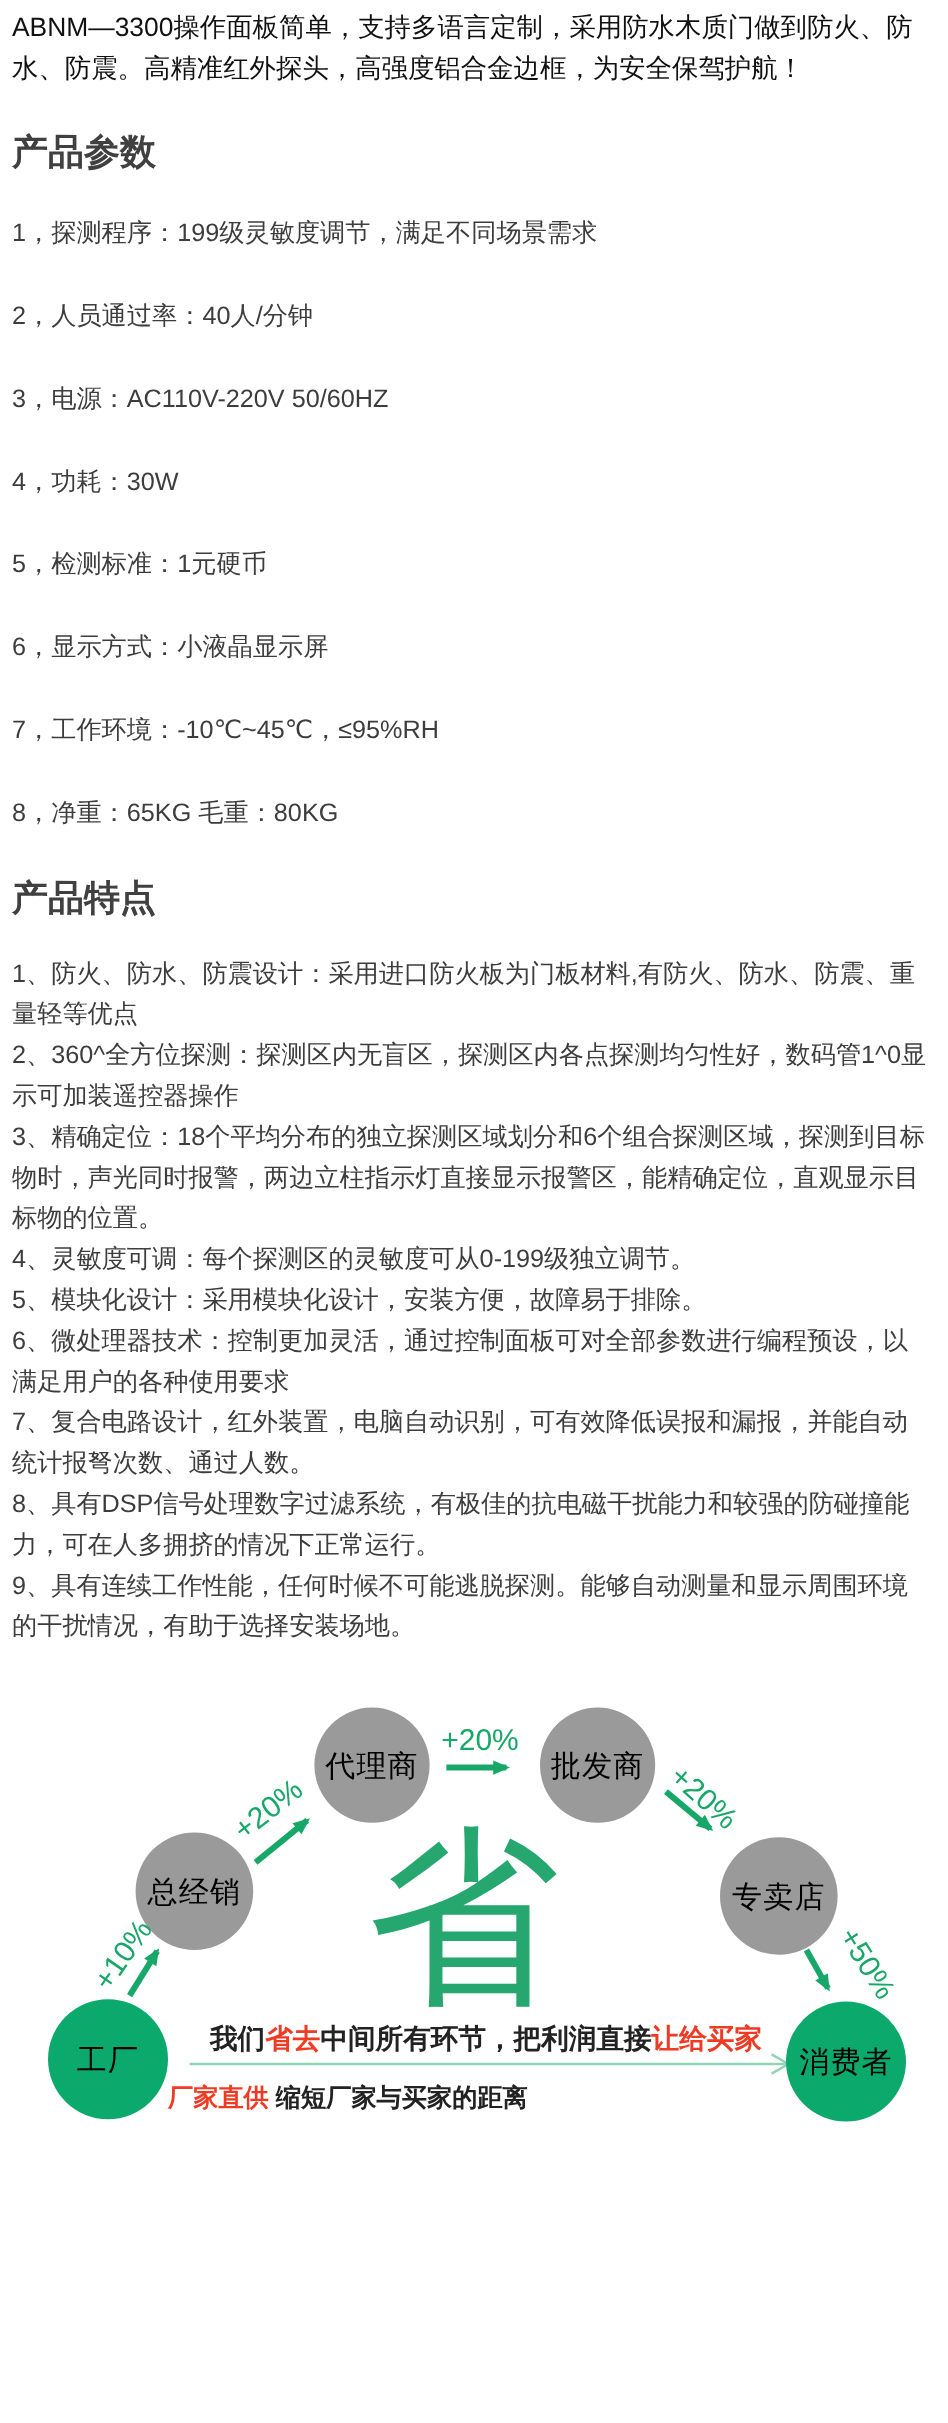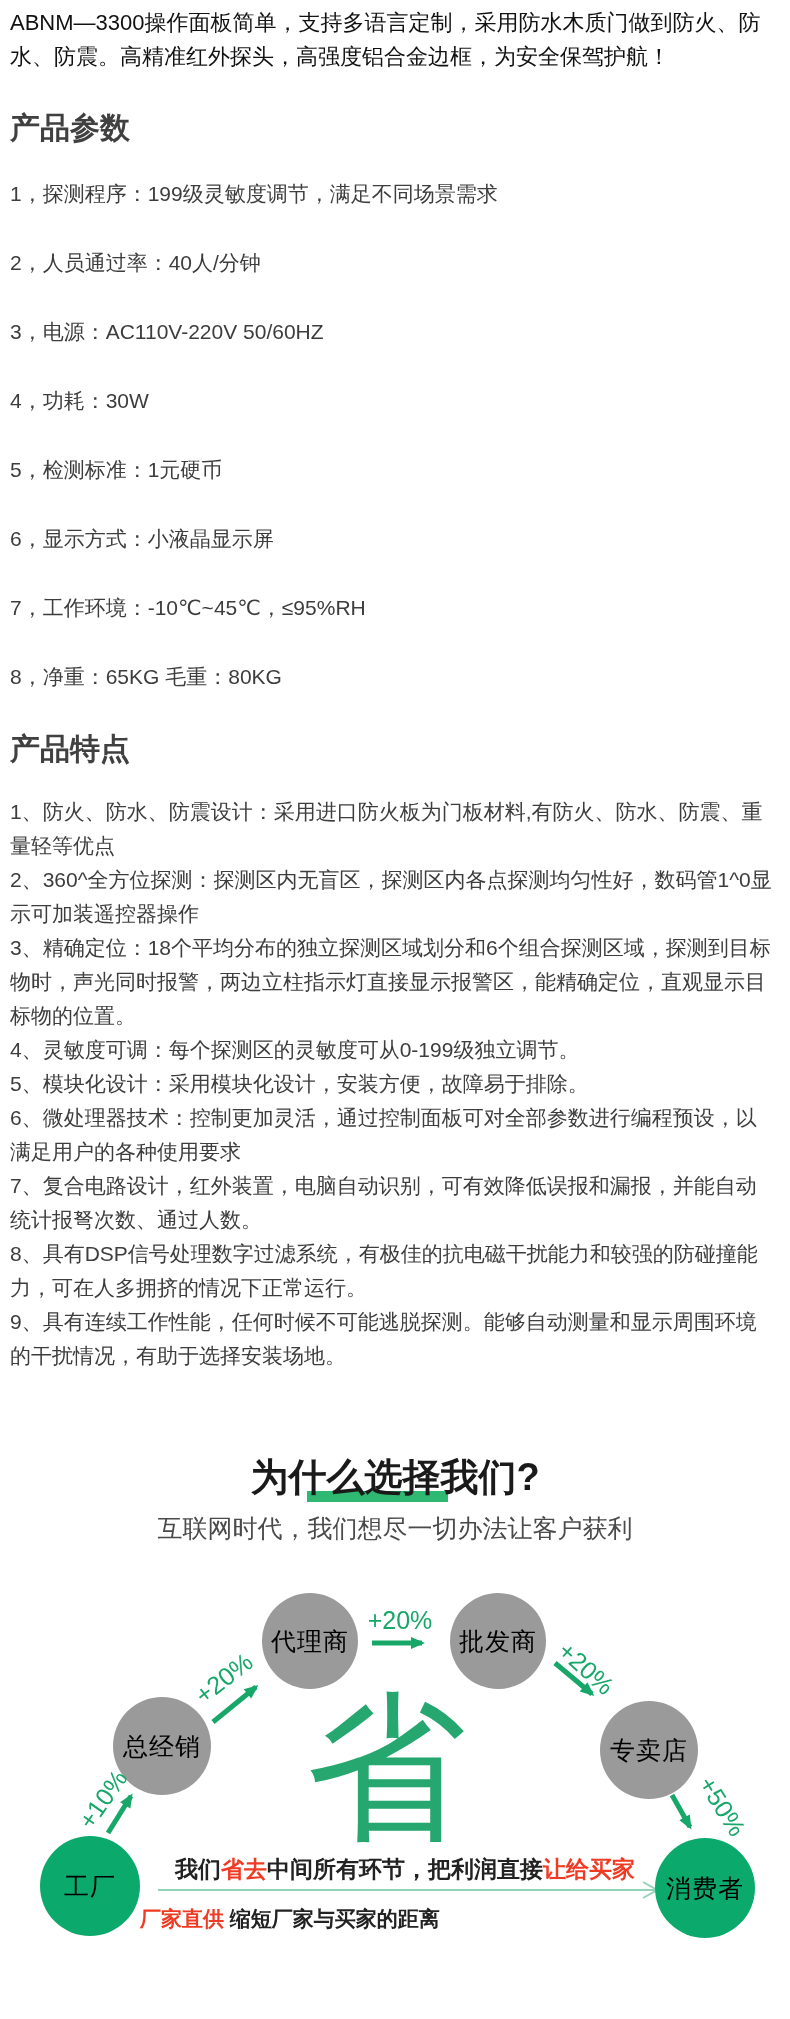--- a/index.html
+++ b/index.html
@@ -80,27 +80,20 @@
     <p>2、360^全方位探测：探测区内无盲区，探测区内各点探测均匀性好，数码管1^0显示可加装遥控器操作</p>
     <p>3、精确定位：18个平均分布的独立探测区域划分和6个组合探测区域，探测到目标物时，声光同时报警，两边立柱指示灯直接显示报警区，能精确定位，直观显示目标物的位置。</p>
     <p>4、灵敏度可调：每个探测区的灵敏度可从0-199级独立调节。</p>
     <p>5、模块化设计：采用模块化设计，安装方便，故障易于排除。</p>
     <p>6、微处理器技术：控制更加灵活，通过控制面板可对全部参数进行编程预设，以满足用户的各种使用要求</p>
     <p>7、复合电路设计，红外装置，电脑自动识别，可有效降低误报和漏报，并能自动统计报弩次数、通过人数。</p>
     <p>8、具有DSP信号处理数字过滤系统，有极佳的抗电磁干扰能力和较强的防碰撞能力，可在人多拥挤的情况下正常运行。</p>
     <p>9、具有连续工作性能，任何时候不可能逃脱探测。能够自动测量和显示周围环境的干扰情况，有助于选择安装场地。</p>
   </div>
 
-  <div class="why">
-    <h3>
-      <span class="bar"></span>
-      <span class="t">为什么选择我们?</span>
-    </h3>
-    <p class="subtitle">互联网时代，我们想尽一切办法让客户获利</p>
-  </div>
 
   <div class="diagram">
 
     <svg class="arrows" width="790" height="476" viewBox="0 0 790 476">
       <defs>
         <marker id="ah" markerUnits="userSpaceOnUse" markerWidth="18" markerHeight="16" refX="12" refY="8" orient="auto">
           <path d="M1,2 L15,8 L1,14 Z" fill="#17A768"></path>
         </marker>
       </defs>
 

